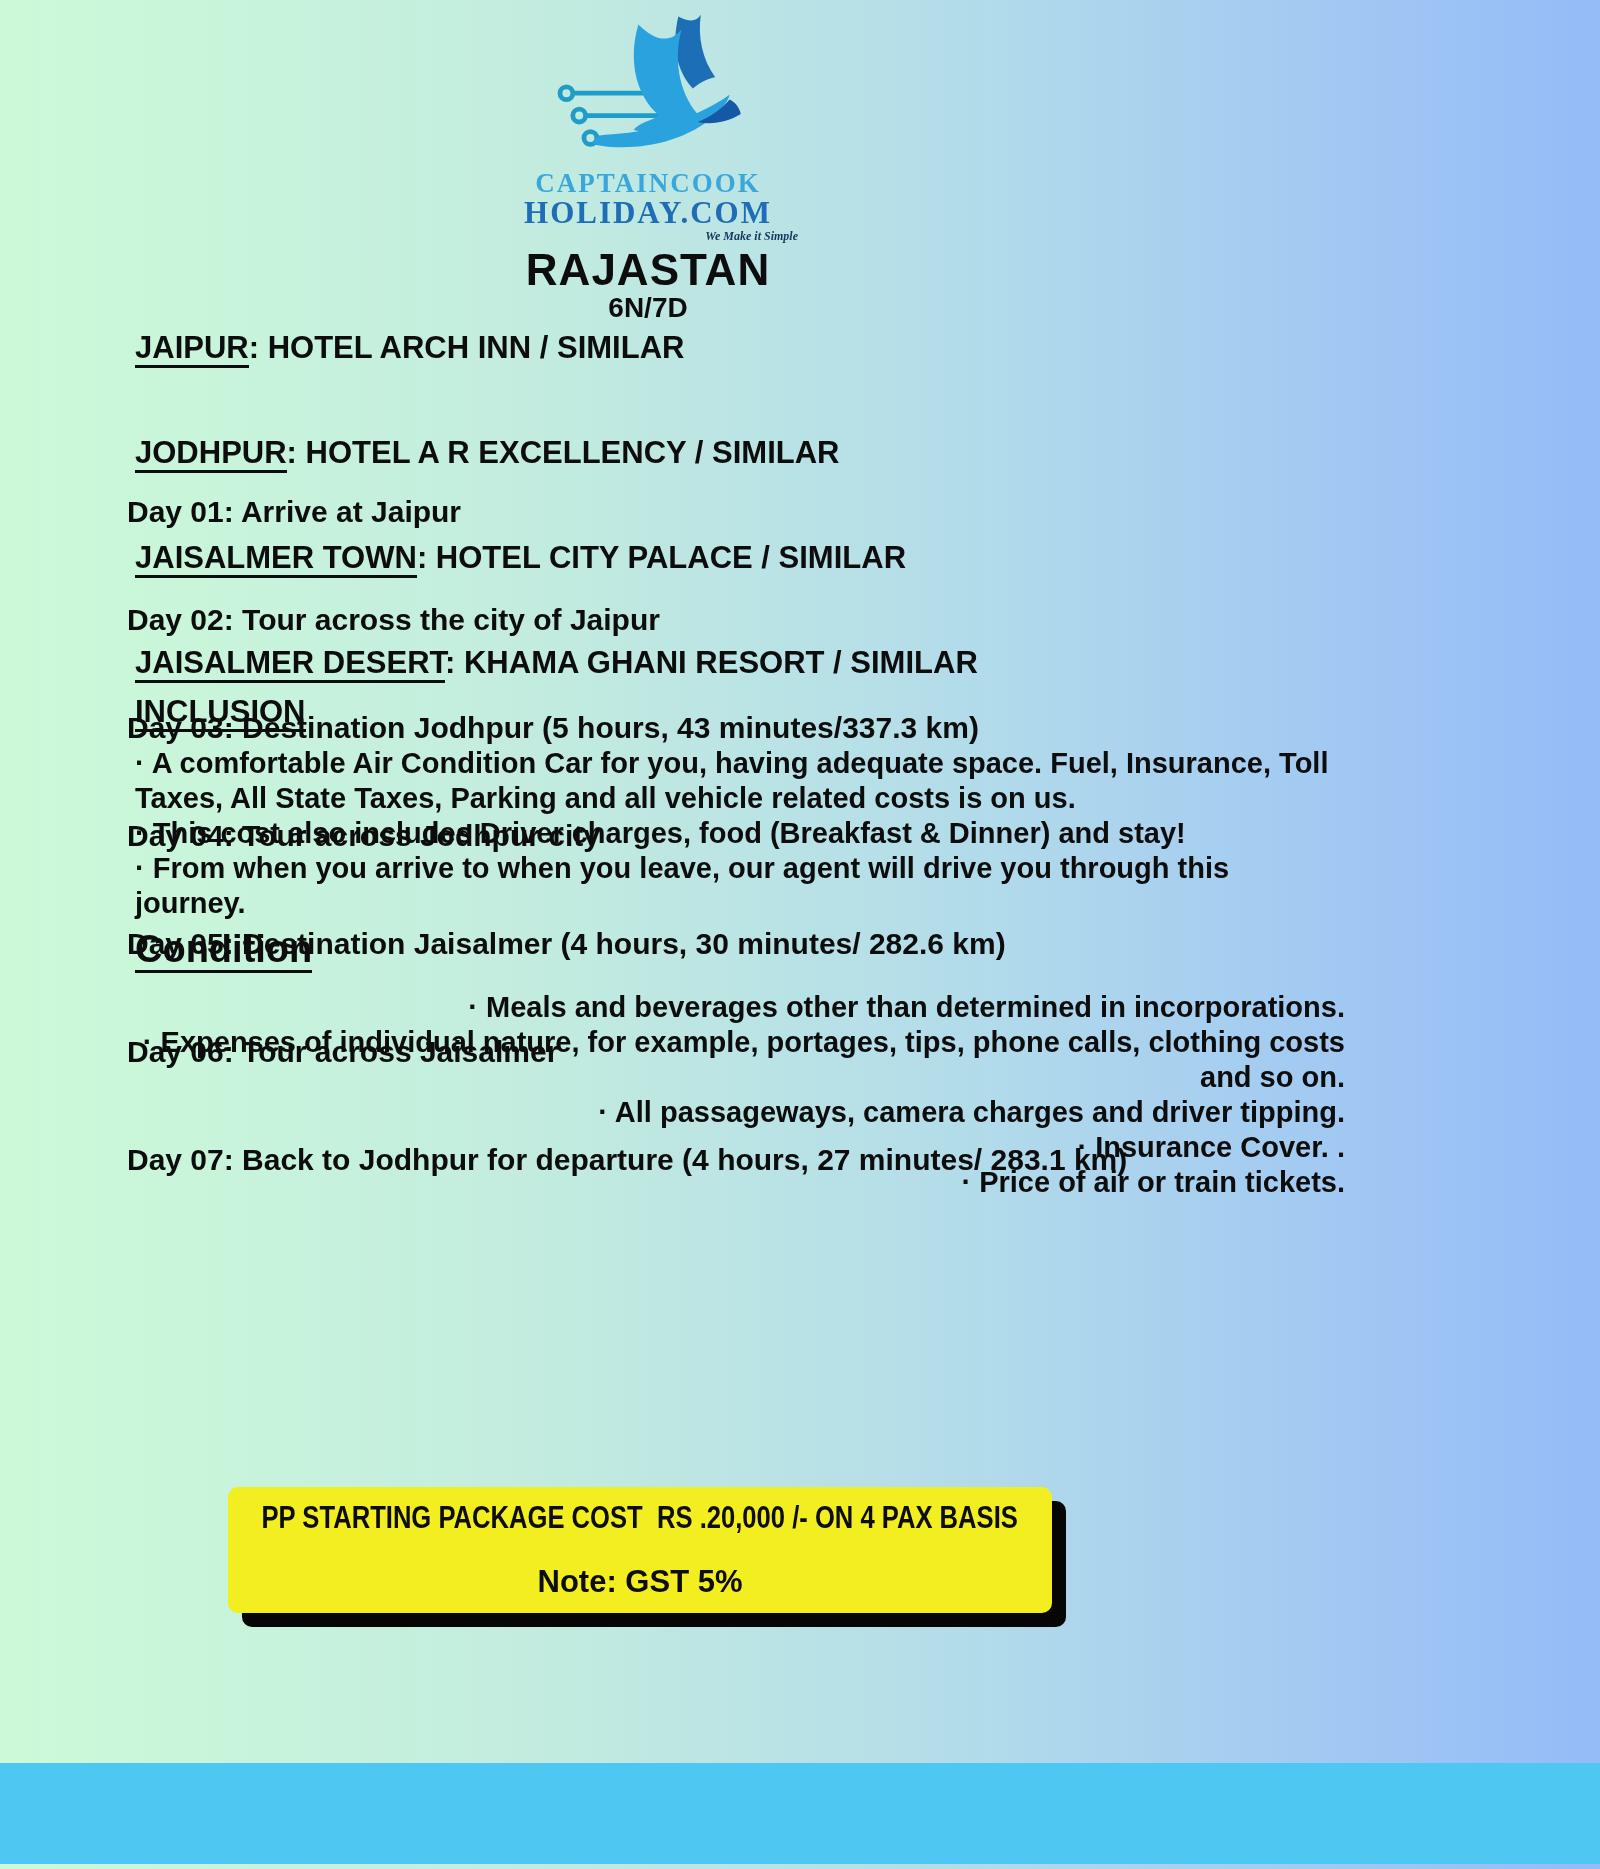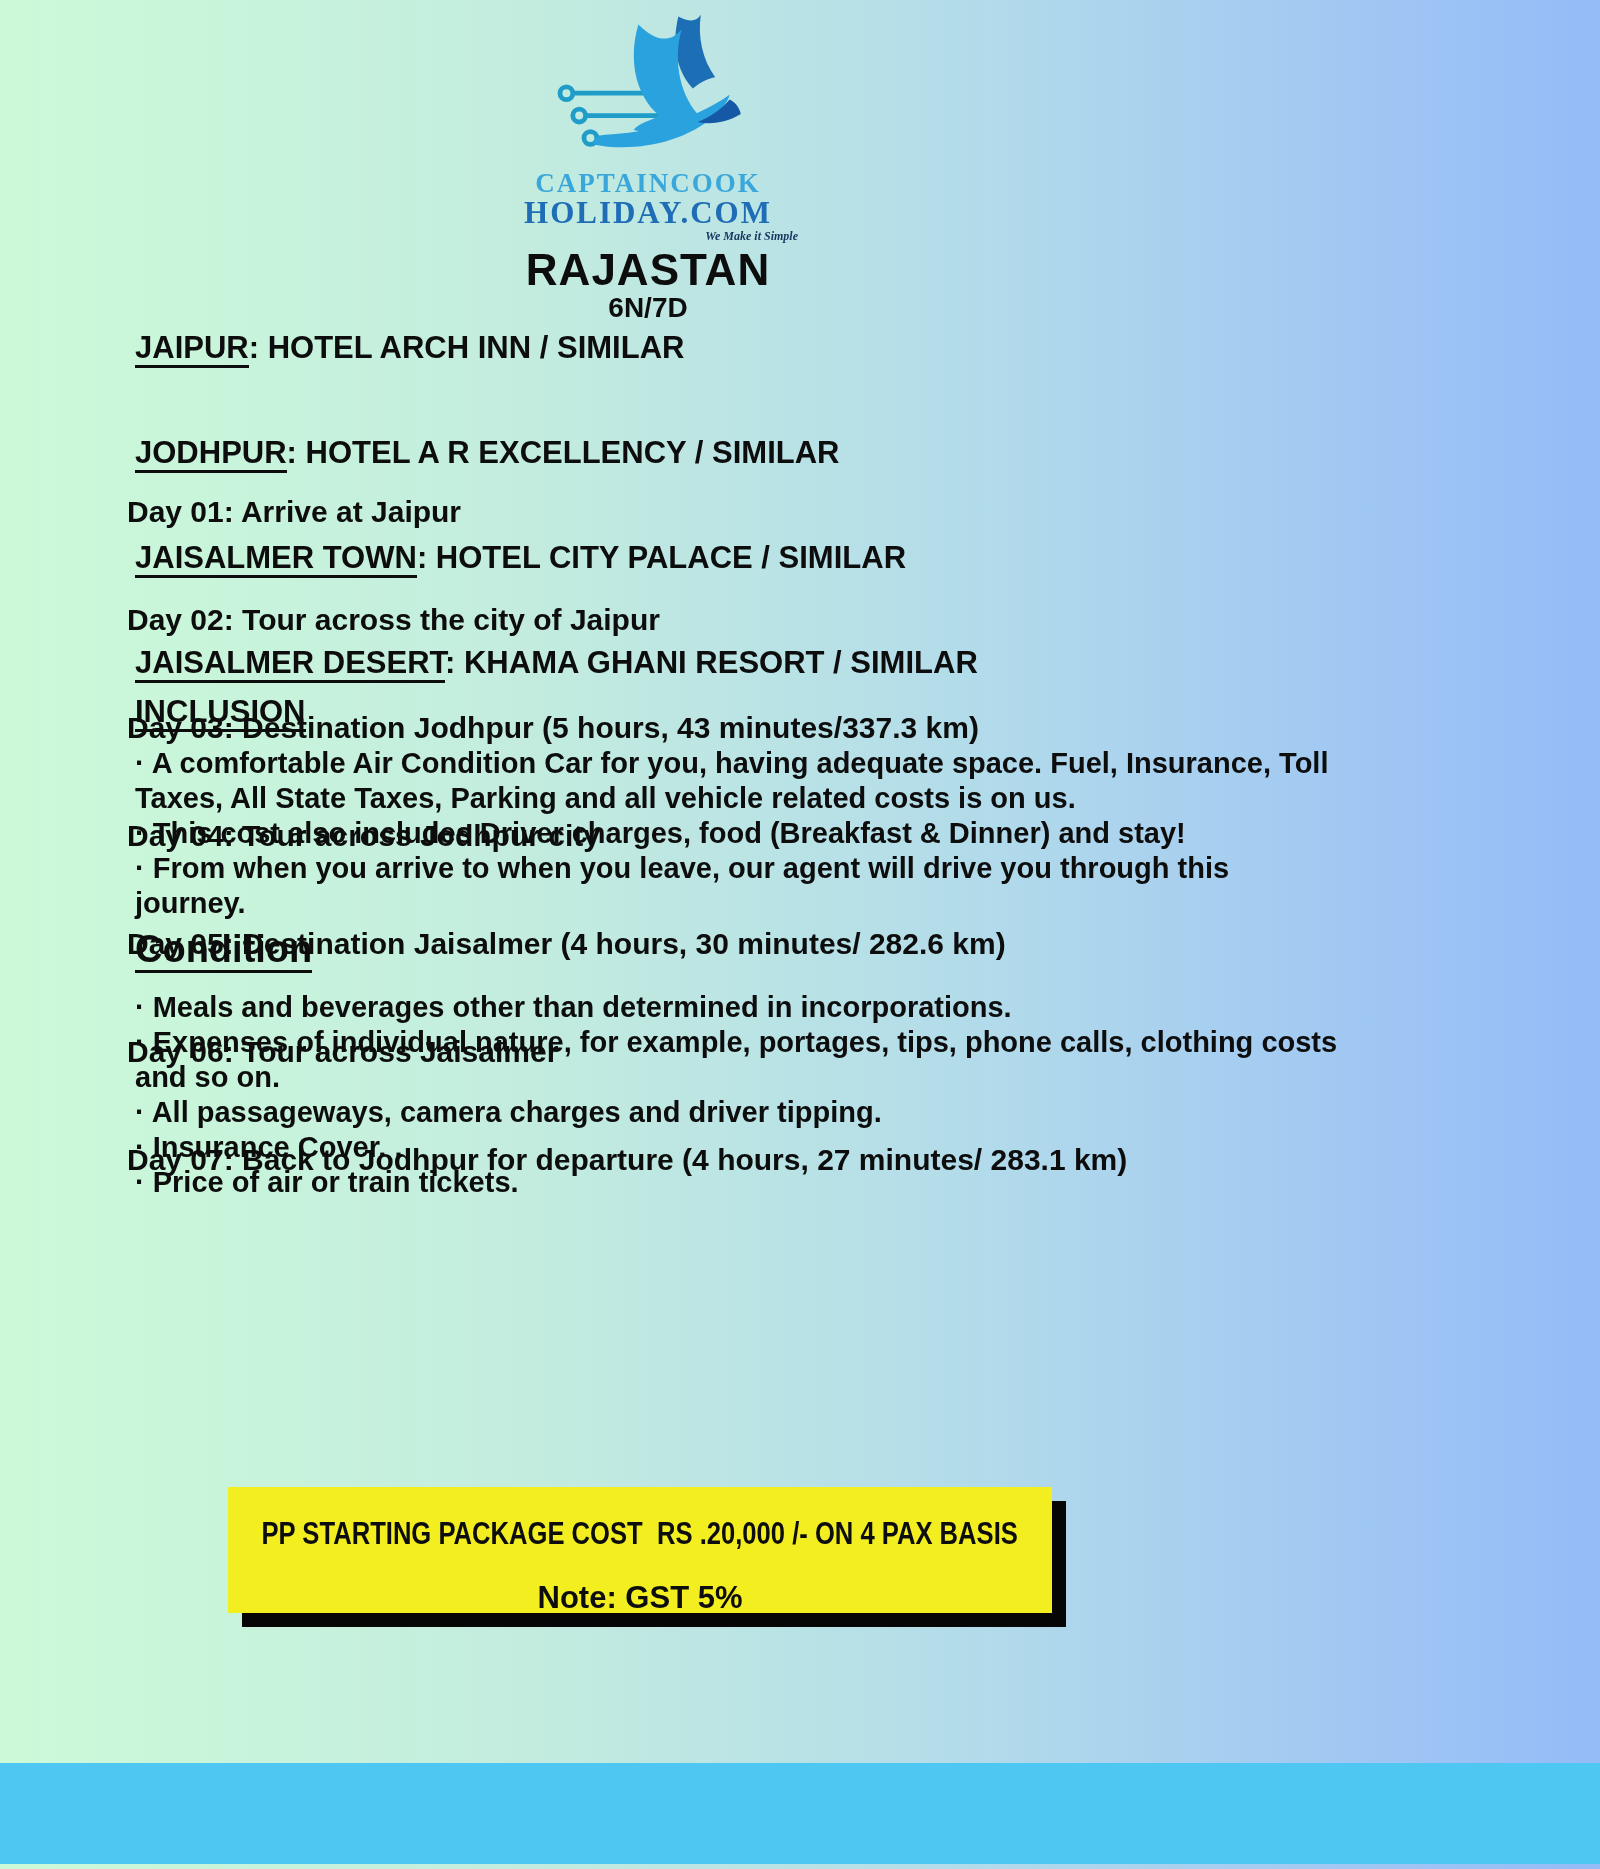--- a/index.html
+++ b/index.html
@@ -40,30 +40,30 @@
   
   .hotels { position: absolute; top: 260px; left: 135px; font-size: 31px; font-weight: 700; line-height: 35px; white-space: pre; }
   .u { border-bottom: 3px solid #0d0d0d; }
 
   .itinerary { position: absolute; top: 422px; left: 127px; font-size: 30px; font-weight: 700; line-height: 36px; white-space: pre; }
 
   .inclusion-heading { position: absolute; top: 694px; left: 135px; font-size: 31px; font-weight: 700; }
   .inclusion-list { position: absolute; top: 746px; left: 135px; width: 1210px; font-size: 29px; font-weight: 700; line-height: 35px; }
 
   .exclusions-heading { position: absolute; top: 928px; left: 135px; font-size: 38px; font-weight: 700; }
-  .exclusions-list { position: absolute; top: 990px; left: 135px; width: 1210px; font-size: 29px; font-weight: 700; line-height: 35px; }
+  .exclusions-list { position: absolute; top: 990px; left: 135px; width: 1210px; font-size: 29px; font-weight: 700; line-height: 35px; text-align: right; }
 
   
   .price-banner {
     position: absolute; top: 1487px; left: 228px; width: 824px; height: 126px;
     background: #f2ee20;
-    border-radius: 0;
+    border-radius: 10px;
     box-shadow: 14px 14px 0 #060606;
     display: flex; flex-direction: column; align-items: center; justify-content: space-between;
-    padding: 28px 8px 16px 8px;
+    padding: 12px 8px 16px 8px;
     gap: 28px;
   }
   .banner-line1 {
     font-size: 32px; font-weight: 700; white-space: pre;
     transform: scaleX(0.8); transform-origin: 50% 50%;
   }
   .banner-line2 { font-size: 31px; font-weight: 700; }
 
   
   .footer-band { position: absolute; top: 1763px; left: 0; width: 100%; height: 101px; background: #4ec7f2; }

